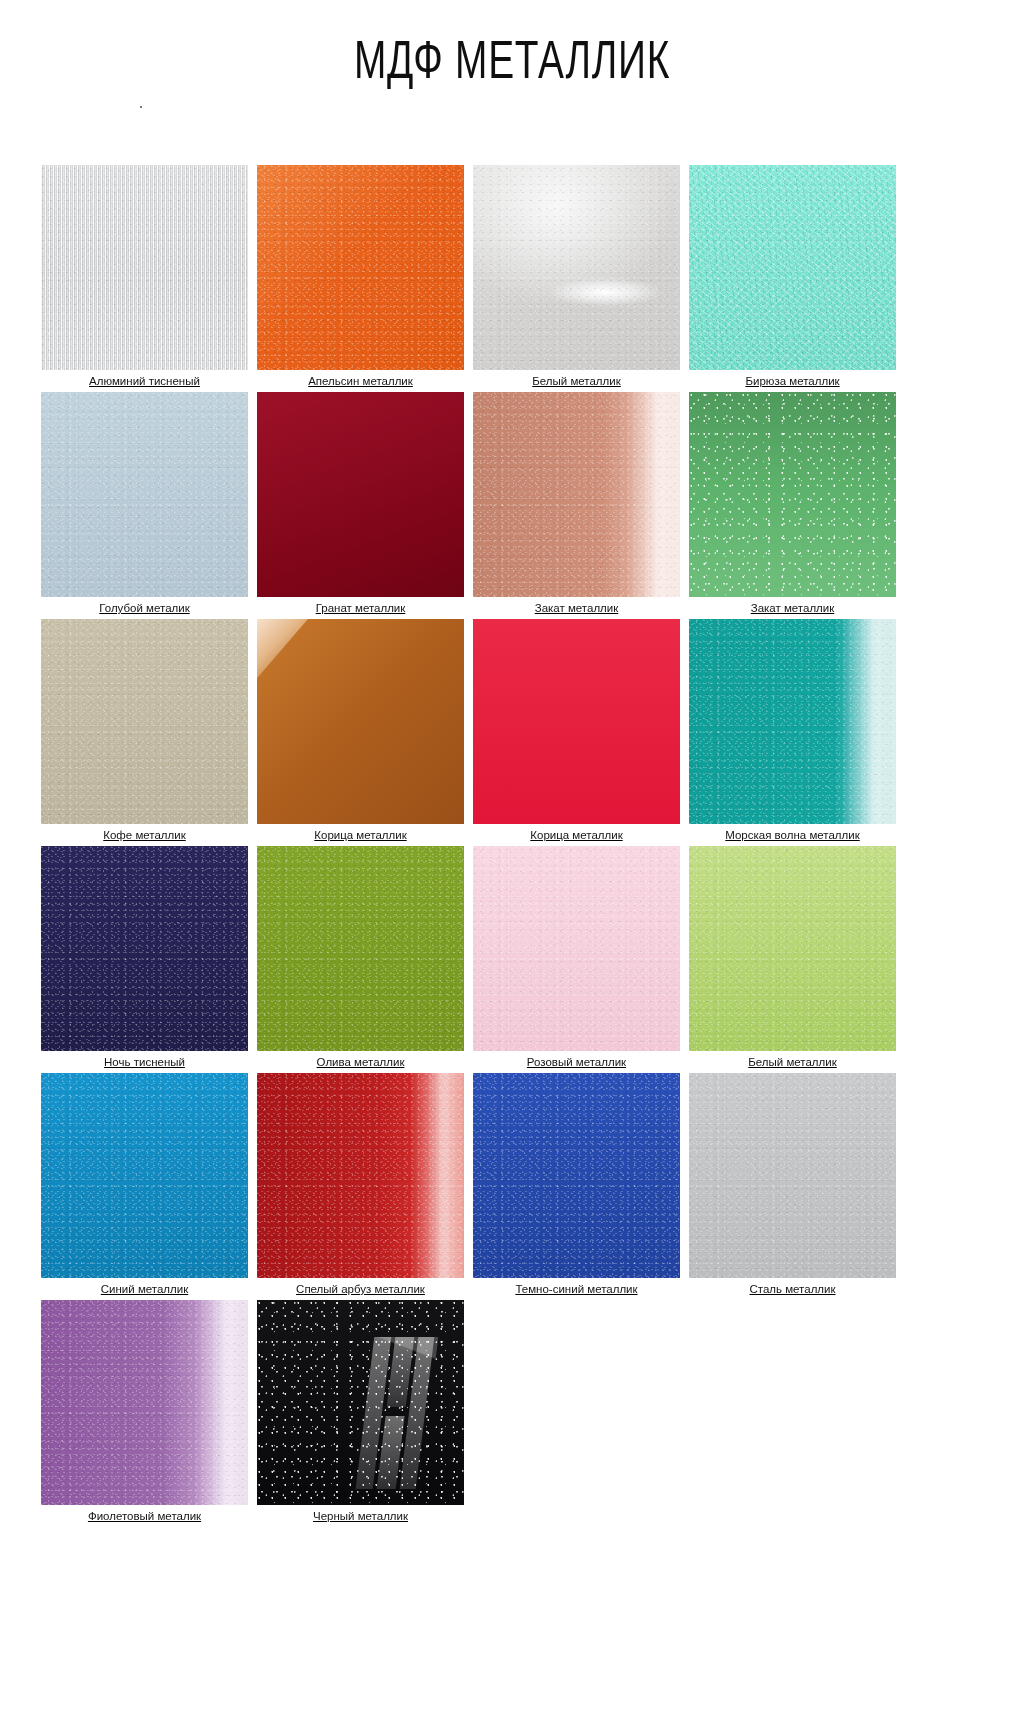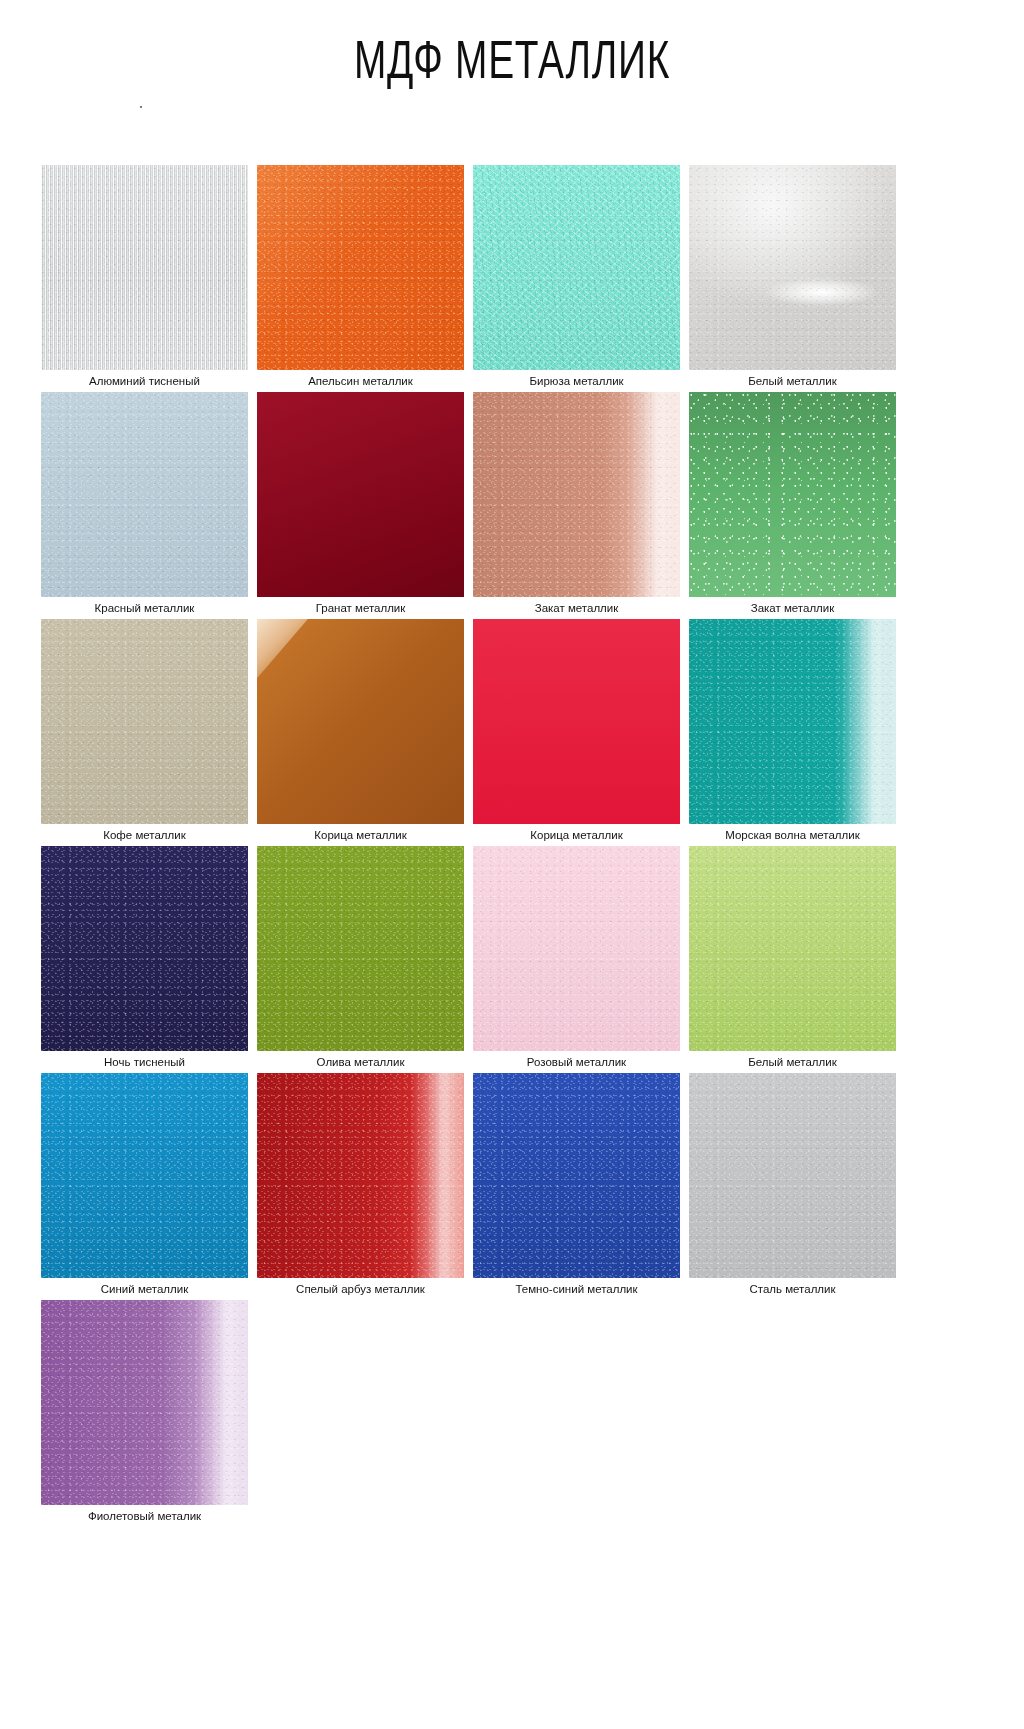--- a/index.html
+++ b/index.html
@@ -38,20 +38,21 @@
   
   .grid{
     position:absolute;
     left:41px;
     top:165px;
     width:855px;
     display:grid;
     grid-template-columns:repeat(4,207px);
     column-gap:9px;
     row-gap:0px;
+    text-decoration:underline;
   }
   .cell{ width:207px; }
   .swatch{
     width:207px;
     height:205px;
     position:relative;
     overflow:hidden;
     background-color:#ccc;
   }
   .caption{
@@ -185,30 +186,30 @@
 <div class="grid">
     <div class="cell">
       <div class="swatch brushed grain" style="background: linear-gradient(rgb(223, 225, 226) 0%, rgb(207, 209, 211) 55%, rgb(217, 219, 220) 100%);"></div>
       <div class="caption">Алюминий тисненый</div>
     </div>
     <div class="cell">
       <div class="swatch grain" style="background: linear-gradient(135deg, rgb(240, 128, 58) 0%, rgb(232, 96, 26) 45%, rgb(226, 90, 18) 100%);"></div>
       <div class="caption">Апельсин металлик</div>
     </div>
     <div class="cell">
+      <div class="swatch bloom grain" style="background: linear-gradient(160deg, rgb(227, 226, 225) 0%, rgb(210, 209, 208) 60%, rgb(205, 203, 202) 100%);"></div>
+      <div class="caption">Белый металлик</div>
+    </div>
+    <div class="cell">
       <div class="swatch crinkle grain" style="background: linear-gradient(rgb(127, 232, 214) 0%, rgb(109, 220, 200) 100%);"></div>
       <div class="caption">Бирюза металлик</div>
     </div>
     <div class="cell">
-      <div class="swatch bloom grain" style="background: linear-gradient(160deg, rgb(227, 226, 225) 0%, rgb(210, 209, 208) 60%, rgb(205, 203, 202) 100%);"></div>
-      <div class="caption">Белый металлик</div>
-    </div>
-    <div class="cell">
       <div class="swatch grain" style="background: linear-gradient(rgb(192, 210, 220) 0%, rgb(179, 198, 210) 100%);"></div>
-      <div class="caption">Красный металлик</div>
+      <div class="caption">Голубой металик</div>
     </div>
     <div class="cell">
       <div class="swatch grain-strong" style="background: linear-gradient(160deg, rgb(158, 17, 40) 0%, rgb(126, 5, 24) 70%, rgb(111, 4, 20) 100%);"></div>
       <div class="caption">Гранат металлик</div>
     </div>
     <div class="cell">
       <div class="swatch gloss-right grain" style="background: linear-gradient(90deg, rgb(196, 131, 109) 0%, rgb(207, 143, 120) 62%, rgb(228, 179, 164) 84%, rgb(243, 214, 205) 100%);"></div>
       <div class="caption">Закат металлик</div>
     </div>
     <div class="cell">
@@ -260,13 +261,25 @@
       <div class="caption">Темно-синий металлик</div>
     </div>
     <div class="cell">
       <div class="swatch grain" style="background: linear-gradient(rgb(201, 202, 203) 0%, rgb(188, 189, 190) 100%);"></div>
       <div class="caption">Сталь металлик</div>
     </div>
     <div class="cell">
       <div class="swatch gloss-right grain" style="background: linear-gradient(90deg, rgb(141, 87, 160) 0%, rgb(154, 104, 171) 58%, rgb(194, 155, 204) 82%, rgb(220, 195, 226) 100%);"></div>
       <div class="caption">Фиолетовый металик</div>
     </div>
+    <div class="cell">
+      <div class="swatch sparkle-dense" style="background: linear-gradient(rgb(19, 19, 21) 0%, rgb(9, 9, 11) 100%);">
+        <div class="window-reflect">
+          <i class="wr-a"></i>
+          <i class="wr-b"></i>
+          <i class="wr-c"></i>
+          <i class="wr-d"></i>
+          <span class="wr-diag"></span>
+        </div>
+      </div>
+      <div class="caption">Черный металлик</div>
+    </div>
   </div>
 
 </body></html>

